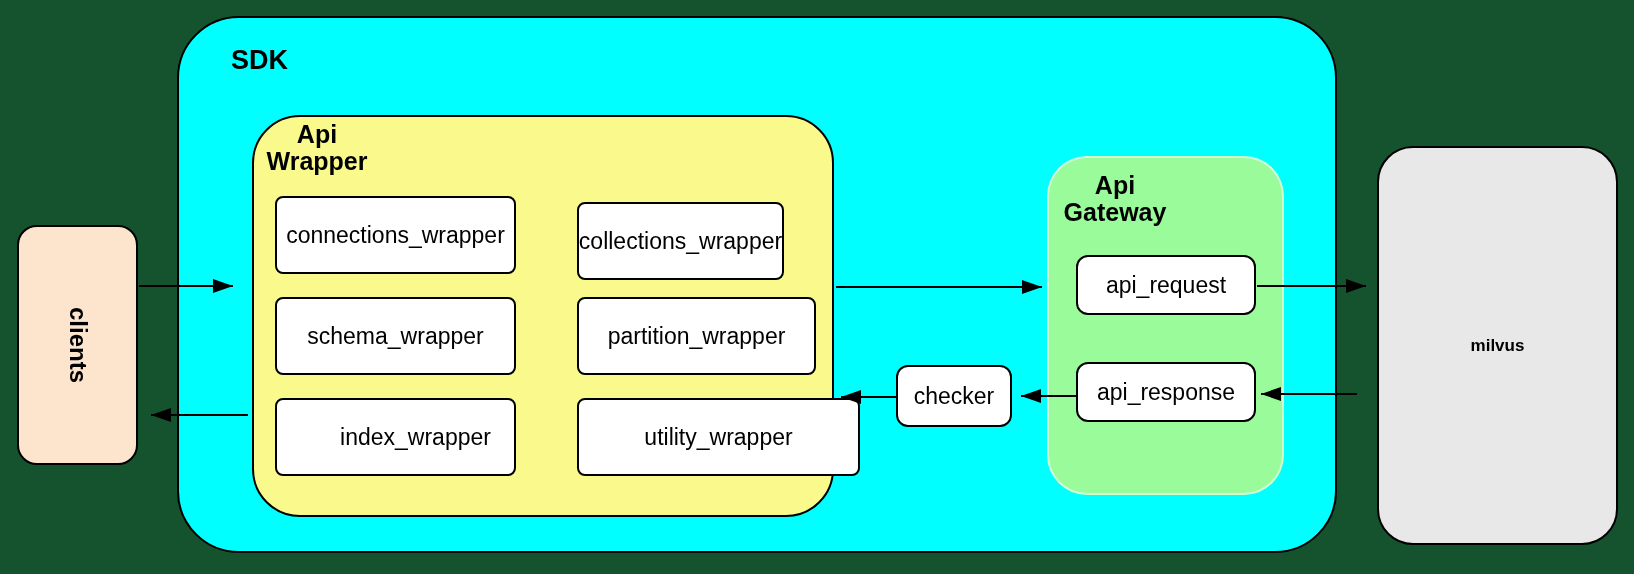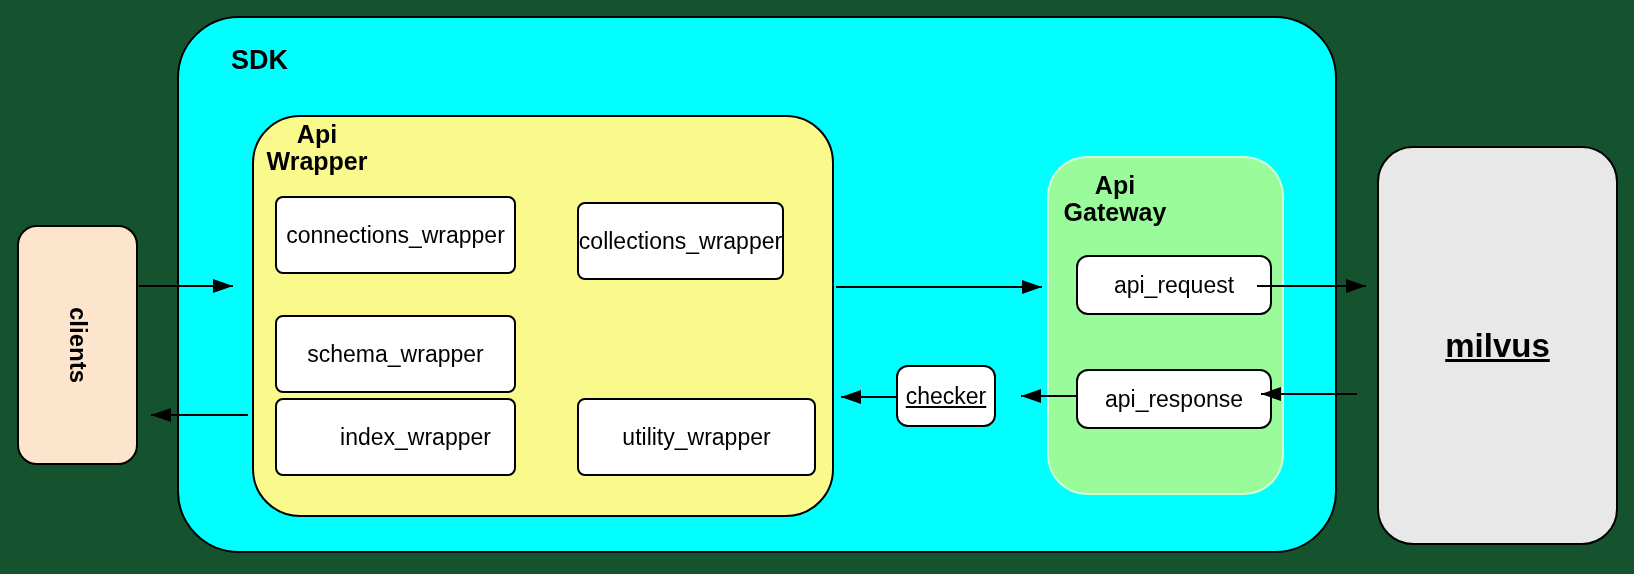--- a/index.html
+++ b/index.html
@@ -24,57 +24,57 @@
   .wrapper-title span, .gateway-title span { display:block; }
 
   .module {
     position:absolute; width:241px; height:78px;
     background:var(--node_fill,#fff); border:2px solid var(--line,#000); border-radius:8px;
     display:flex; align-items:center; justify-content:center;
     font-size:23px;
   }
   .m0 { left:21px;  top:79px;  }
   .m1 { left:323px; top:85px; width:207px; }
-  .m2 { left:21px;  top:180px;margin-top:18px; }
+  .m2 { left:21px;  top:180px; }
   .m3 { left:323px; top:180px; width:239px; }
   .m4 { left:21px;  top:281px;padding-left:40px; }
-  .m5 { left:323px; top:281px; width:239px;text-align:right; }
+  .m5 { left:323px; top:281px; width:283px;text-align:right; }
 
   .checker {
-    position:absolute; left:717px; top:347px; width:100px; height:62px;
+    position:absolute; left:717px; top:347px; width:116px; height:62px;
     background:var(--node_fill,#fff); border:2px solid var(--line,#000); border-radius:12px;
-    display:flex; align-items:center; justify-content:center; font-size:23px;text-decoration:underline;
+    display:flex; align-items:center; justify-content:center; font-size:23px;
   }
 
   .gateway {
     position:absolute; left:868px; top:138px; width:237px; height:339px;
     background:var(--gateway_fill,#9AFB9A); border:2px solid rgba(255,255,255,0.55);
     border-radius:40px;
   }
   .gateway-title { left:6px; top:14px; width:120px; font-size:25px; line-height:27px; text-align:center; }
   .gw-box {
-    position:absolute; left:27px; width:196px; height:60px;
+    position:absolute; left:27px; width:180px; height:60px;
     background:var(--node_fill,#fff); border:2px solid var(--line,#000); border-radius:12px;
     display:flex; align-items:center; justify-content:center; font-size:23px;
   }
   .request  { top:97px; }
-  .response { top:211px;text-align:center; }
+  .response { top:204px;text-align:center; }
 
   .clients {
     position:absolute; left:17px; top:225px; width:121px; height:240px;
     background:var(--clients_fill,#FCE5CC); border:2px solid var(--line,#000); border-radius:20px;
     display:flex; align-items:center; justify-content:center;
   }
   .vtext { writing-mode:vertical-rl; font-weight:bold; font-size:24px; }
 
   .milvus {
     position:absolute; left:1377px; top:146px; width:241px; height:399px;
     background:var(--milvus_fill,#E8E8E8); border:2px solid var(--line,#000); border-radius:36px;
     display:flex; align-items:center; justify-content:center;
-    font-weight:bold; font-size:33px;text-decoration:underline;
+    font-weight:bold; font-size:17px;
   }
 
   .arrows { position:absolute; left:0; top:0; pointer-events:none; }
   .arrows line { stroke:var(--line,#000); stroke-width:2; }
 </style>
 </head>
 <body>
 
 <div class="canvas">
 
@@ -82,20 +82,21 @@
     <div class="title sdk-title">SDK</div>
 
     <div class="wrapper">
       <div class="title wrapper-title">
         <span>Api</span>
         <span>Wrapper</span>
       </div>
       <div class="module m0">connections_wrapper</div>
       <div class="module m1">collections_wrapper</div>
       <div class="module m2">schema_wrapper</div>
+      <div class="module m3">partition_wrapper</div>
       <div class="module m4">index_wrapper</div>
       <div class="module m5">utility_wrapper</div>
     </div>
 
     <div class="checker">checker</div>
 
     <div class="gateway">
       <div class="title gateway-title">
         <span>Api</span>
         <span>Gateway</span>

